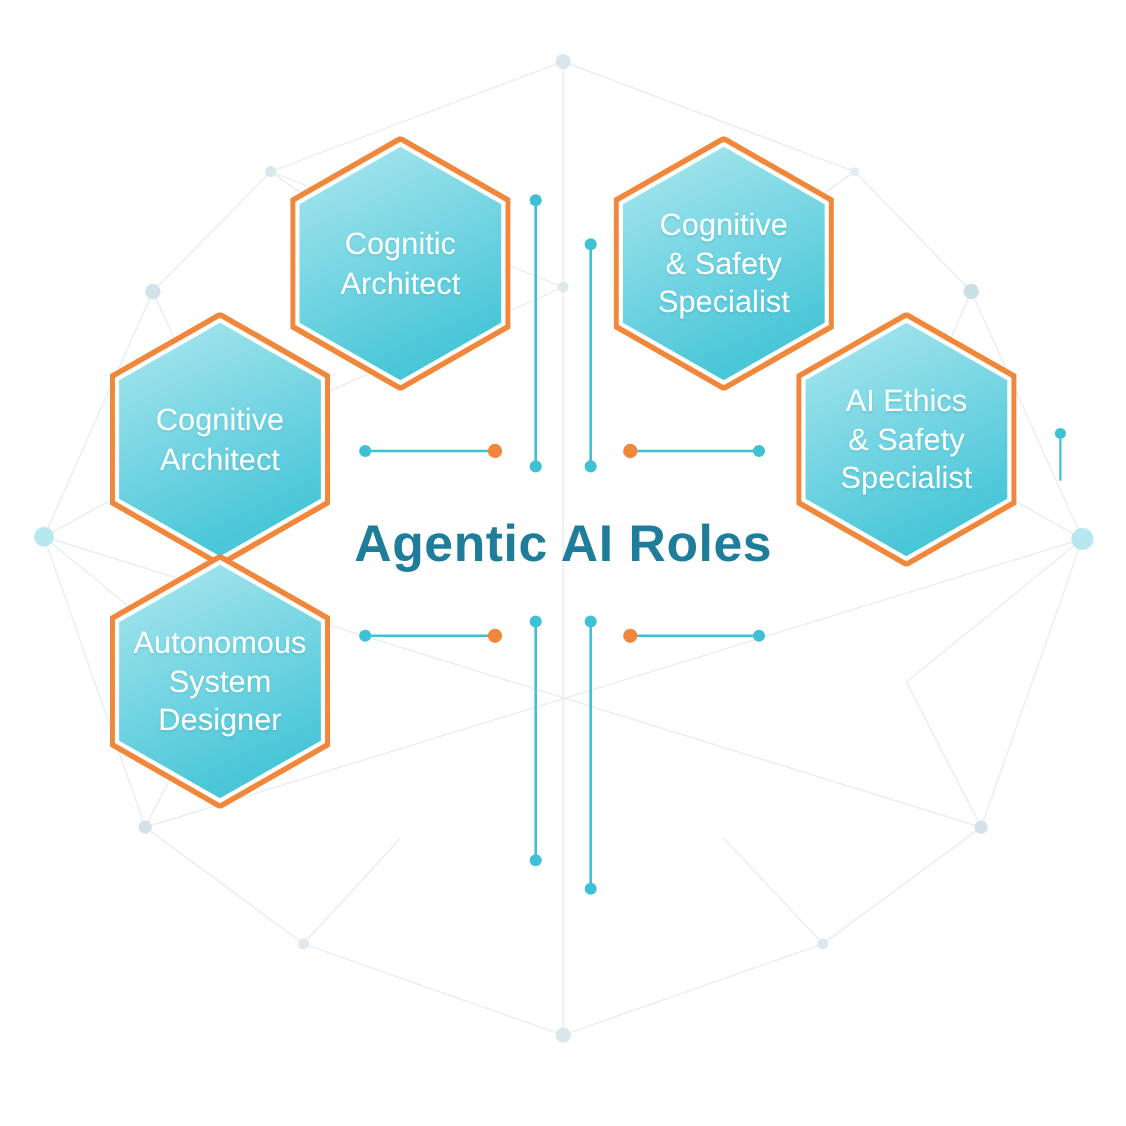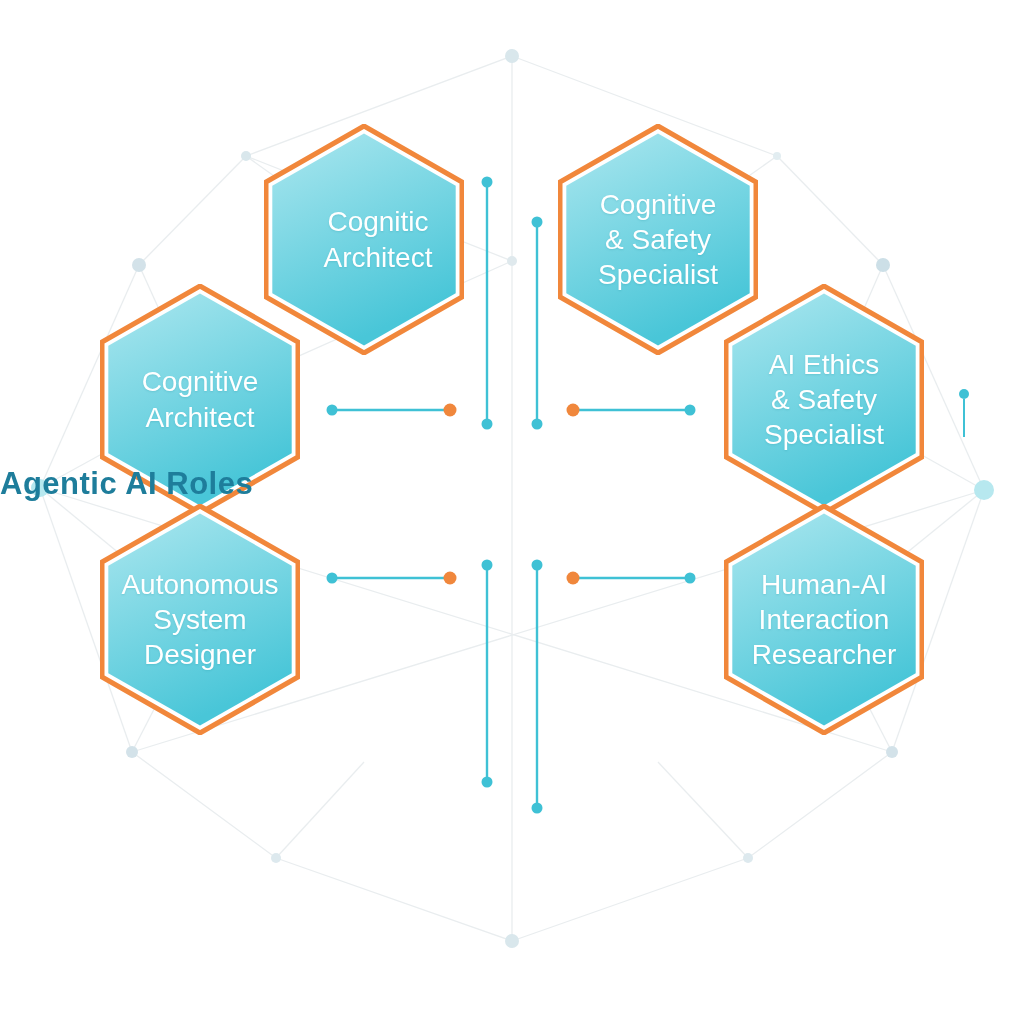--- a/index.html
+++ b/index.html
@@ -15,25 +15,25 @@
   }
   .hex svg{position:absolute;left:0;top:0;display:block;}
   .hex-label{
     position:absolute;inset:0;display:flex;align-items:center;justify-content:center;
     text-align:center;color:#ffffff;font-size:28px;line-height:1.26;
     white-space:pre-line;padding:0 14px;box-sizing:border-box;
     text-shadow:0 1px 2px rgba(40,150,165,0.25);
   }
   .title{
     position:absolute;left:0;right:0;top:466px;z-index:3;
-    font-size:31px;font-weight:700;color:#1e7d9b;
+    text-align:center;font-size:47px;font-weight:700;color:#1e7d9b;
     letter-spacing:0.5px;
   }
   
-  .pos-top-left{left:264px;top:124px;padding-left:28px;}
+  .pos-top-left{left:264px;top:124px;}
   .pos-top-right{left:558px;top:124px;}
   .pos-left-upper{left:100px;top:284px;}
   .pos-right-upper{left:724px;top:284px;}
   .pos-left-lower{left:100px;top:504px;}
   .pos-right-lower{left:724px;top:504px;}
   .pos-bottom-left{left:264px;top:646px;}
   .pos-bottom-right{left:558px;top:646px;}
 </style>
 </head>
 <body>
@@ -169,27 +169,18 @@
   <div class="hex pos-left-lower">
     <svg width="200" height="231" viewBox="0 0 200 231">
       <polygon points="100,2 198,58 198,173 100,229 2,173 2,58" fill="#ffffff" stroke="#f1873b" stroke-width="5"></polygon>
       <polygon points="100,9.4 191.7,61.7 191.7,169.3 100,221.6 8.3,169.3 8.3,61.7" fill="url(#hexGrad)"></polygon>
     </svg>
     <div class="hex-label">Autonomous
 System
 Designer</div>
   </div>
 
-  <div class="hex pos-right-lower">
-    <svg width="200" height="231" viewBox="0 0 200 231">
-      <polygon points="100,2 198,58 198,173 100,229 2,173 2,58" fill="#ffffff" stroke="#f1873b" stroke-width="5"></polygon>
-      <polygon points="100,9.4 191.7,61.7 191.7,169.3 100,221.6 8.3,169.3 8.3,61.7" fill="url(#hexGrad)"></polygon>
-    </svg>
-    <div class="hex-label">Human-AI
-Interaction
-Researcher</div>
-  </div>
 
 
 
   <div class="title">Agentic AI Roles</div>
 
 </div>
 
 </body></html>

